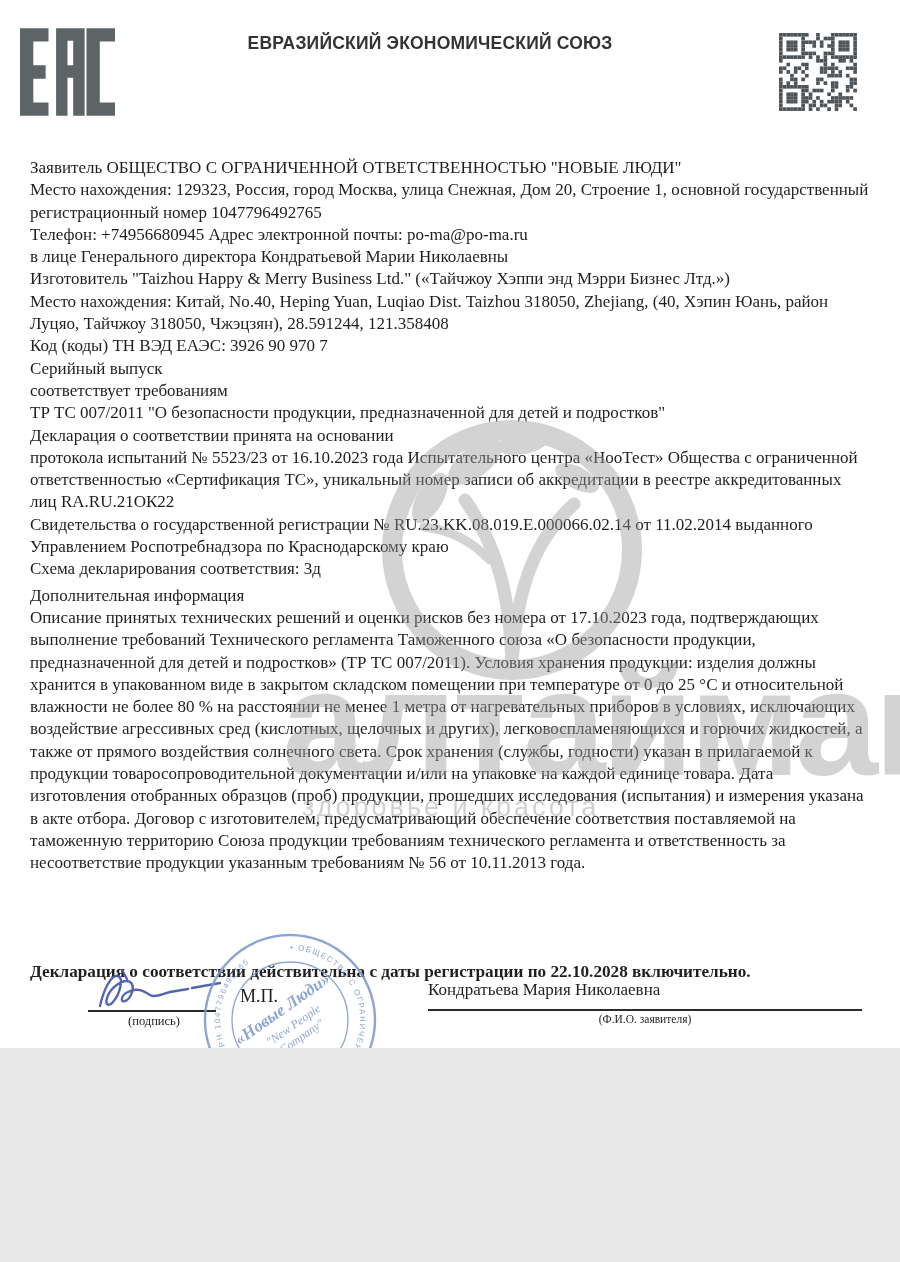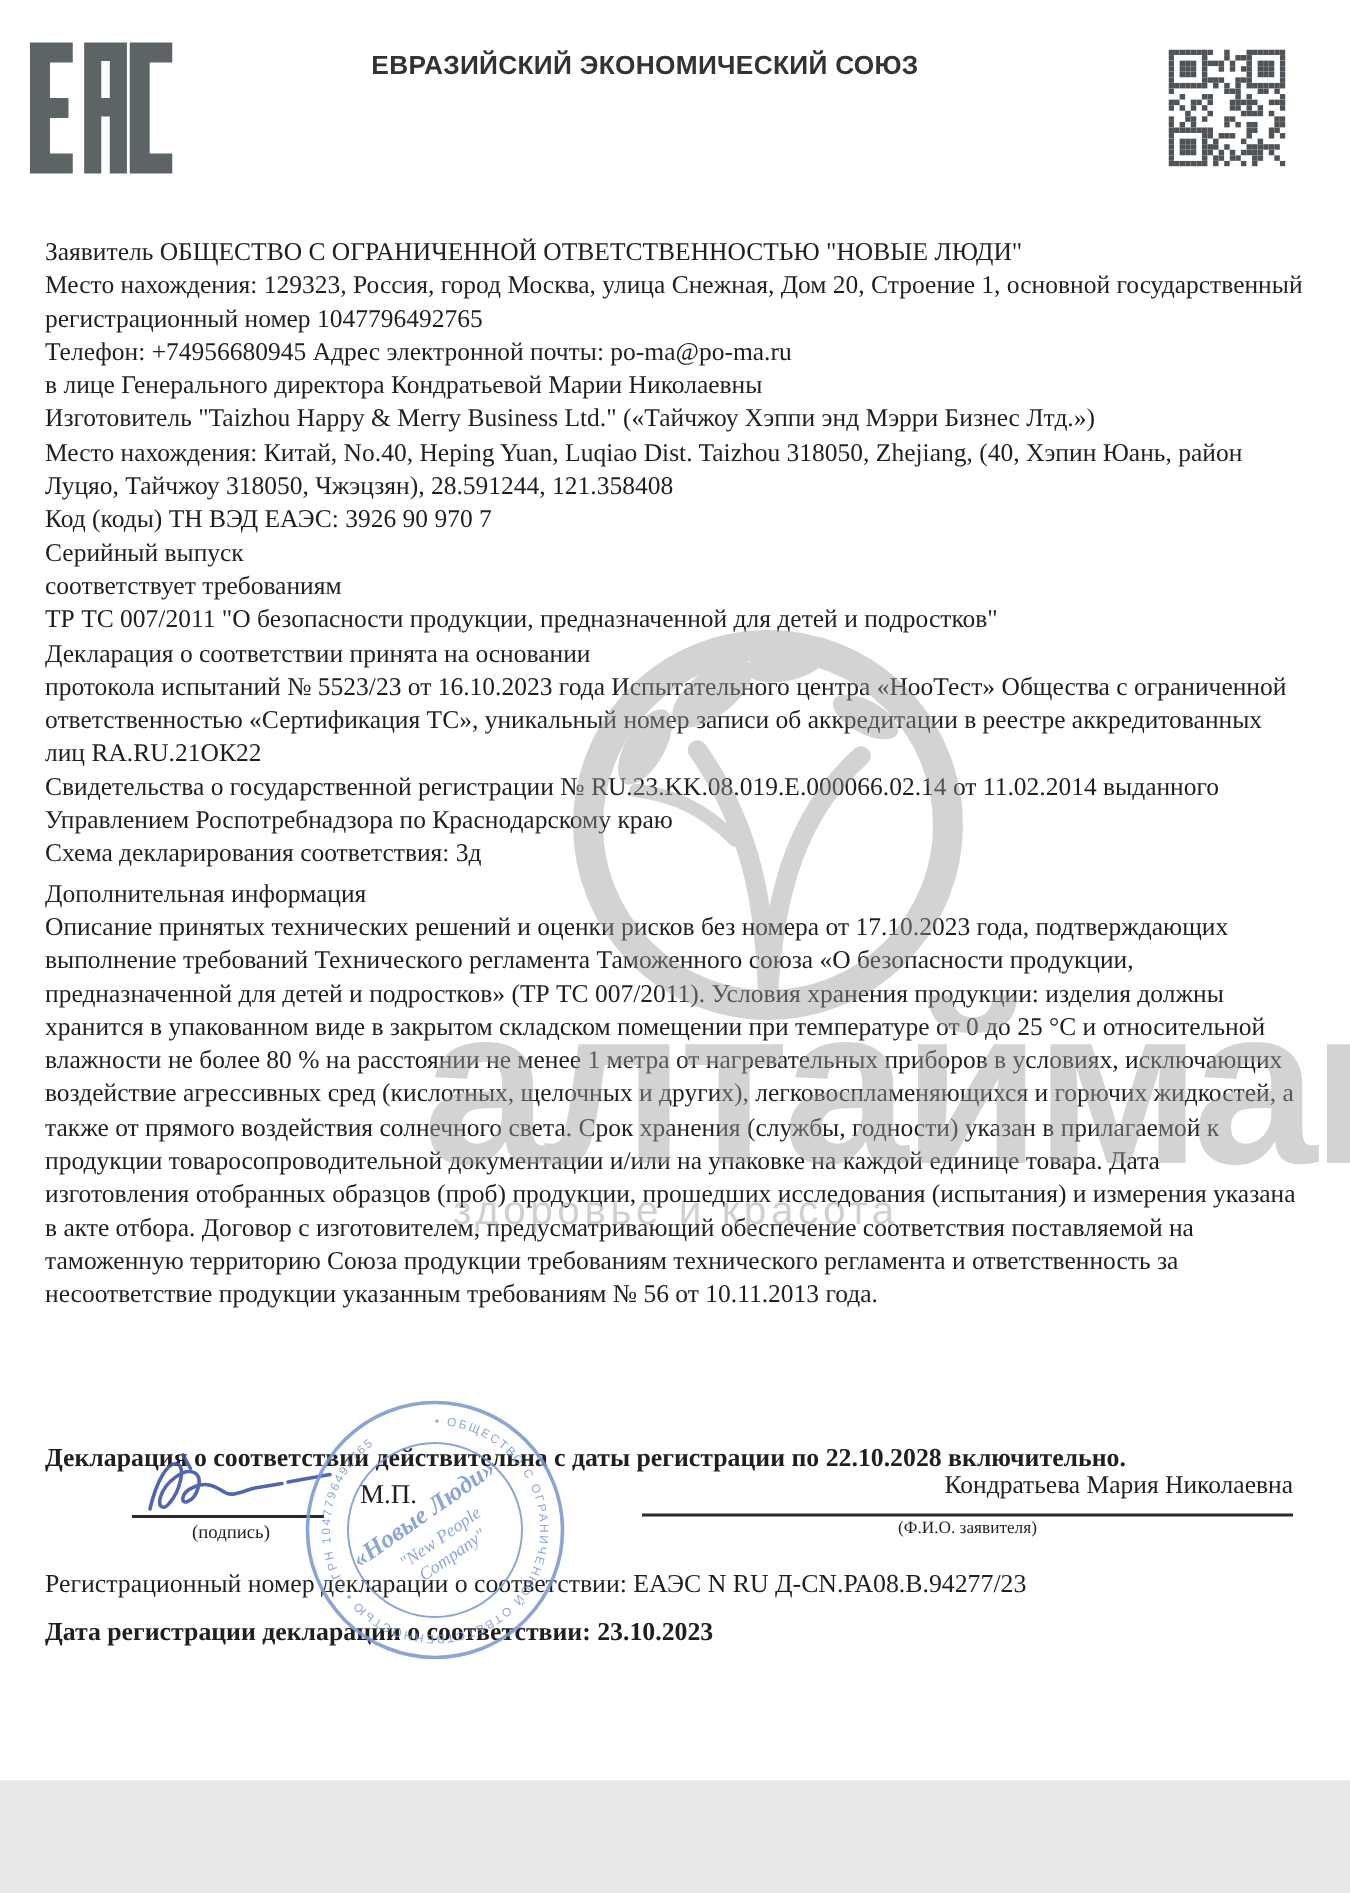--- a/index.html
+++ b/index.html
@@ -1,17 +1,17 @@
 <!DOCTYPE html>
 <html><head>
 <meta charset="utf-8">
 <style>
   html,body{margin:0;padding:0;background:#e8e8e8;}
   .page{
-    position:relative;width:900px;height:1187px;background:#ffffff;
+    position:relative;width:900px;height:1048px;background:#ffffff;
     margin:0 auto;overflow:hidden;
     font-family:"Liberation Serif", serif;color:#1f1f1f;
   }
   
   .eac-logo{position:absolute;left:20px;top:28px;}
   .doc-title{
     position:absolute;left:160px;top:32px;width:540px;text-align:center;
     font-family:"Liberation Sans", sans-serif;font-weight:bold;
     font-size:17.5px;line-height:22px;color:#333;letter-spacing:.2px;
   }
@@ -38,21 +38,21 @@
   }
   
   .validity{position:absolute;left:30px;top:962px;width:842px;font-weight:bold;font-size:17.2px;z-index:1;}
   .reg-number{position:absolute;left:30px;top:1046px;width:842px;font-weight:normal;font-size:17.2px;z-index:1;}
   .reg-date{position:absolute;left:30px;top:1078px;width:842px;font-weight:bold;font-size:17.2px;z-index:1;}
   
   .sig-svg{position:absolute;left:92px;top:966px;z-index:3;}
   .sig-line-left{position:absolute;left:88px;top:1010px;width:128px;border-top:2px solid #2a2a2a;z-index:1;}
   .sig-caption-left{position:absolute;left:84px;top:1014px;width:140px;text-align:center;font-size:12.5px;z-index:1;}
   .mp-label{position:absolute;left:240px;top:986px;font-size:18px;z-index:1;}
-  .fio-name{position:absolute;left:428px;top:980px;width:434px;text-align:right;font-size:17px;z-index:1;}
+  .fio-name{position:absolute;left:428px;top:980px;width:434px;text-align:left;font-size:17px;z-index:1;}
   .sig-line-right{position:absolute;left:428px;top:1009px;width:434px;border-top:2px solid #2a2a2a;z-index:1;}
   .fio-caption{position:absolute;left:428px;top:1013px;width:434px;text-align:center;font-size:11.5px;z-index:1;}
   .stamp{position:absolute;left:200px;top:930px;z-index:4;opacity:.88;}
 </style>
 </head>
 <body>
 
 <div class="page">
 
   <svg class="eac-logo" width="95" height="88" viewBox="0 0 100 92">

